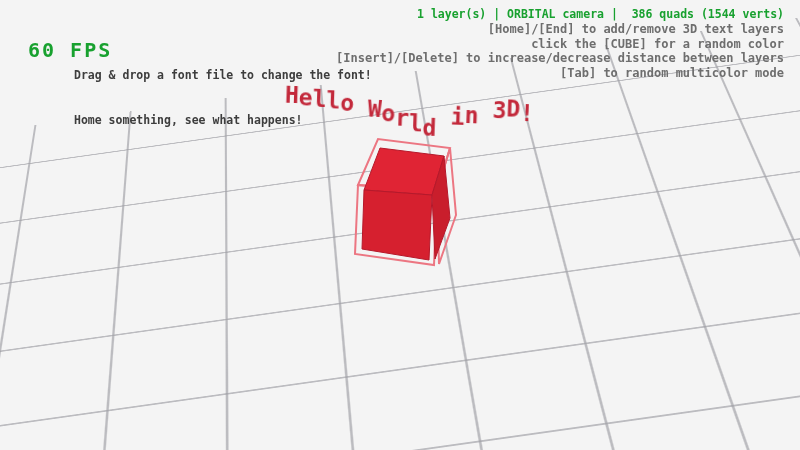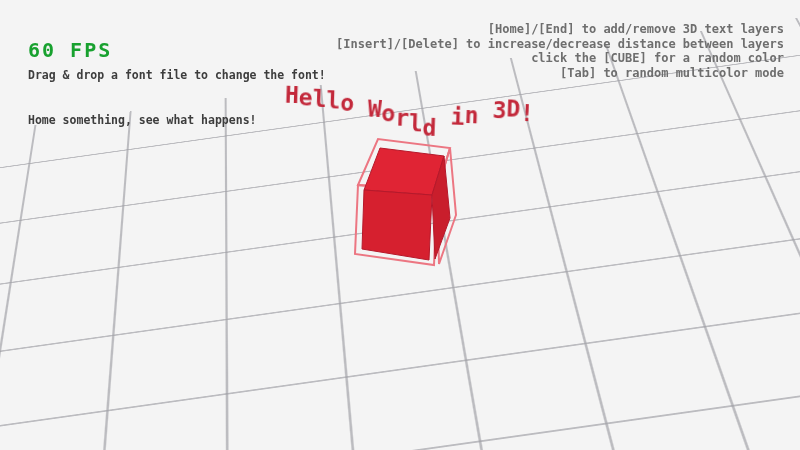--- a/index.html
+++ b/index.html
@@ -49,21 +49,22 @@
       </g>
 
       <polygon id="cubeTop" points="36,58 52,16 116,24 104,63" stroke-width="1" fill="#e02434" stroke="#b5182a"></polygon>
       <polygon id="cubeLeft" points="36,58 104,63 101,128 34,117" stroke-width="1" fill="#d6202f" stroke="#b5182a"></polygon>
       <polygon id="cubeRight" points="104,63 116,24 122,86 107,127" stroke-width="1" fill="#c91e2c" stroke="#b5182a"></polygon>
     </svg>
   </div>
 
   <div class="hud fps" style="color: rgb(24, 161, 47);">60 FPS</div>
 
-  <div class="hud hints" style="color: rgb(61, 61, 61);">
+  <div class="hud hints" style="color: rgb(61, 61, 61); margin-left: 46px;">
     <div>Drag &amp; drop a font file to change the font!</div>
     <div>Home something, see what happens!</div>
     <div class="gap"></div>
   </div>
 
-  <div class="hud help" id="help" style="color: rgb(110, 110, 110);"><div>[Home]/[End] to add/remove 3D text layers</div><div>[Insert]/[Delete] to increase/decrease distance between layers</div><div>click the [CUBE] for a random color</div><div>[Tab] to random multicolor mode</div></div>
+  <div class="hud status" style="color: rgb(24, 161, 47);">1 layer(s) | ORBITAL camera |  386 quads (1544 verts)</div>
+  <div class="hud help" id="help" style="color: rgb(110, 110, 110);"><div>[Home]/[End] to add/remove 3D text layers</div><div>click the [CUBE] for a random color</div><div>[Insert]/[Delete] to increase/decrease distance between layers</div><div>[Tab] to random multicolor mode</div></div>
 
 </div>
 
 </body></html>

